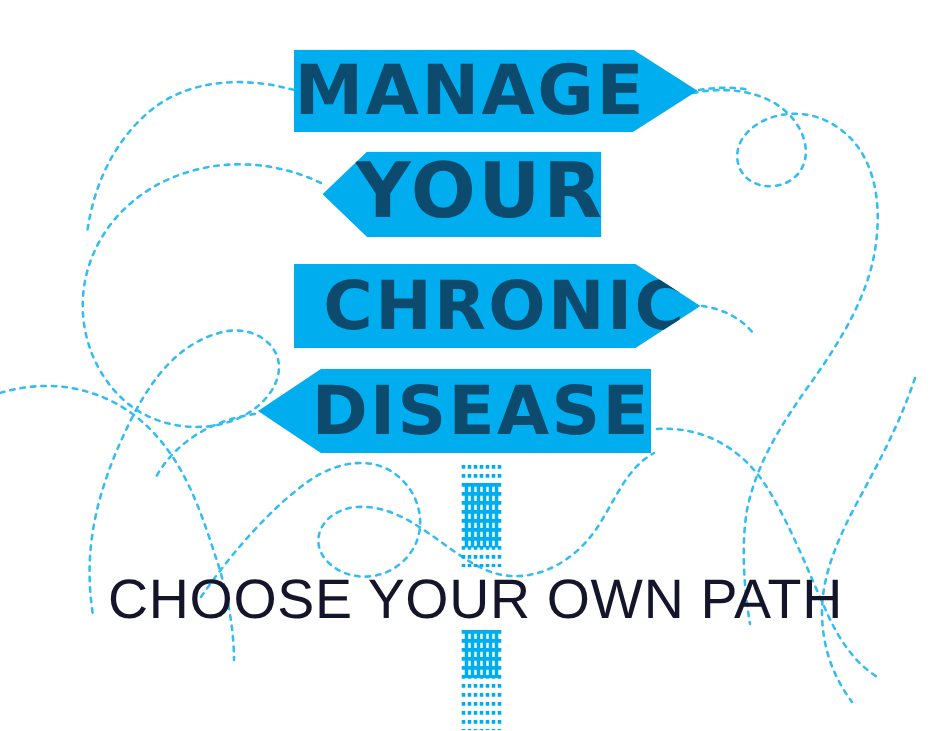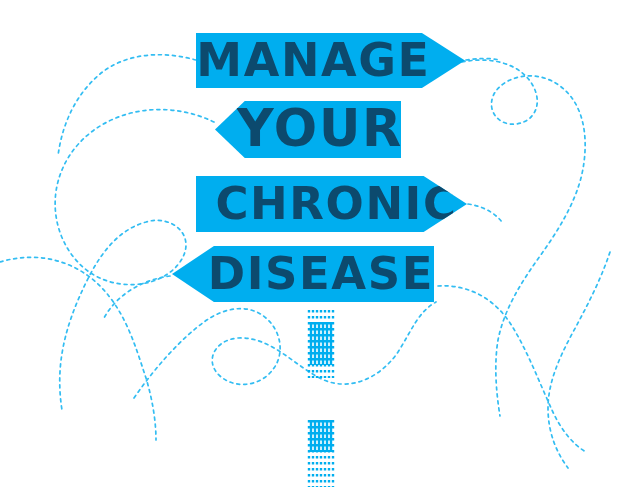--- a/index.html
+++ b/index.html
@@ -237,14 +237,15 @@
     <div id="sign-chronic" class="sign sign-right" style="background:#00AEEF;">
       <span class="sign-label">CHRONIC</span>
     </div>
 
     <div id="sign-disease" class="sign sign-left" style="background:#00AEEF;justify-content:flex-end;">
       <span class="sign-label">DISEASE</span>
     </div>
 
   </div>
 
+  <div id="tagline">CHOOSE YOUR OWN PATH</div>
 
 </div>
 
 </body></html>

